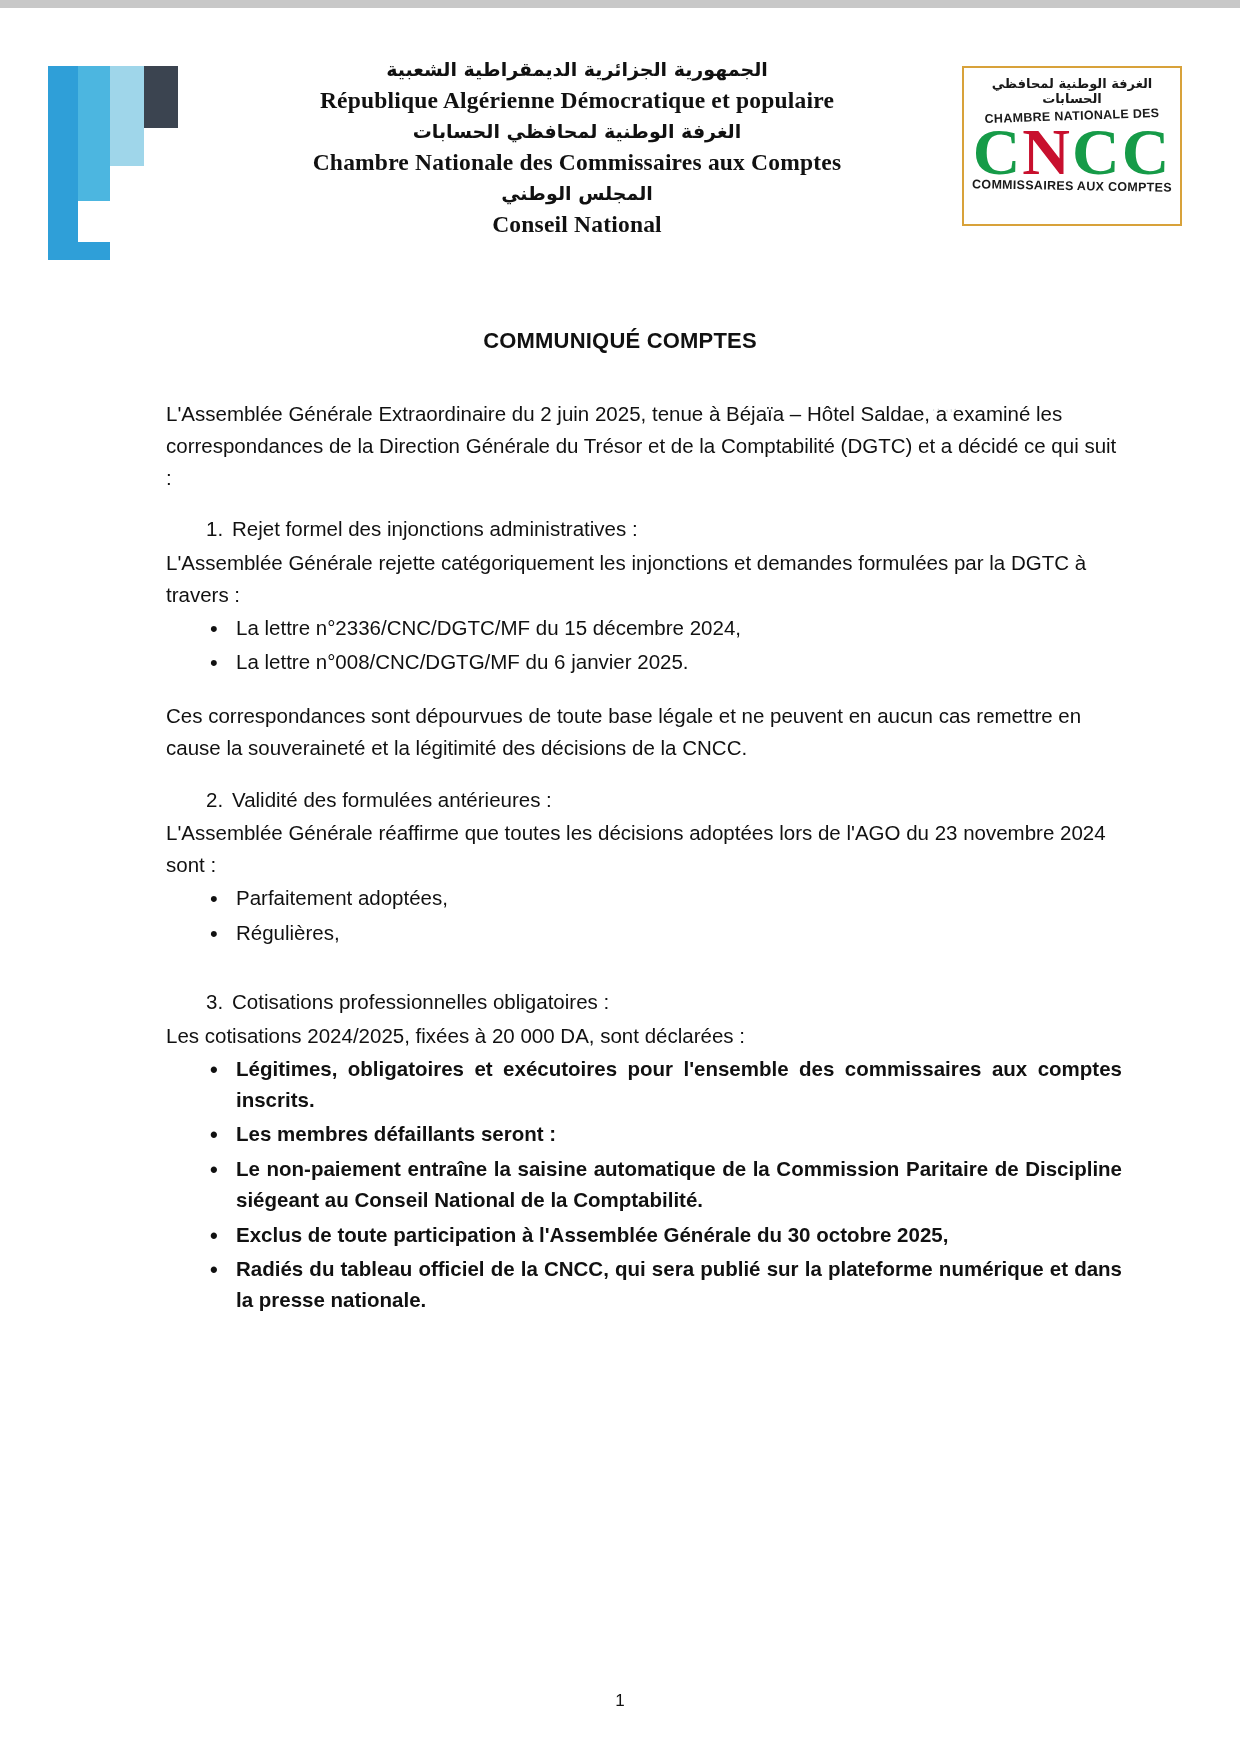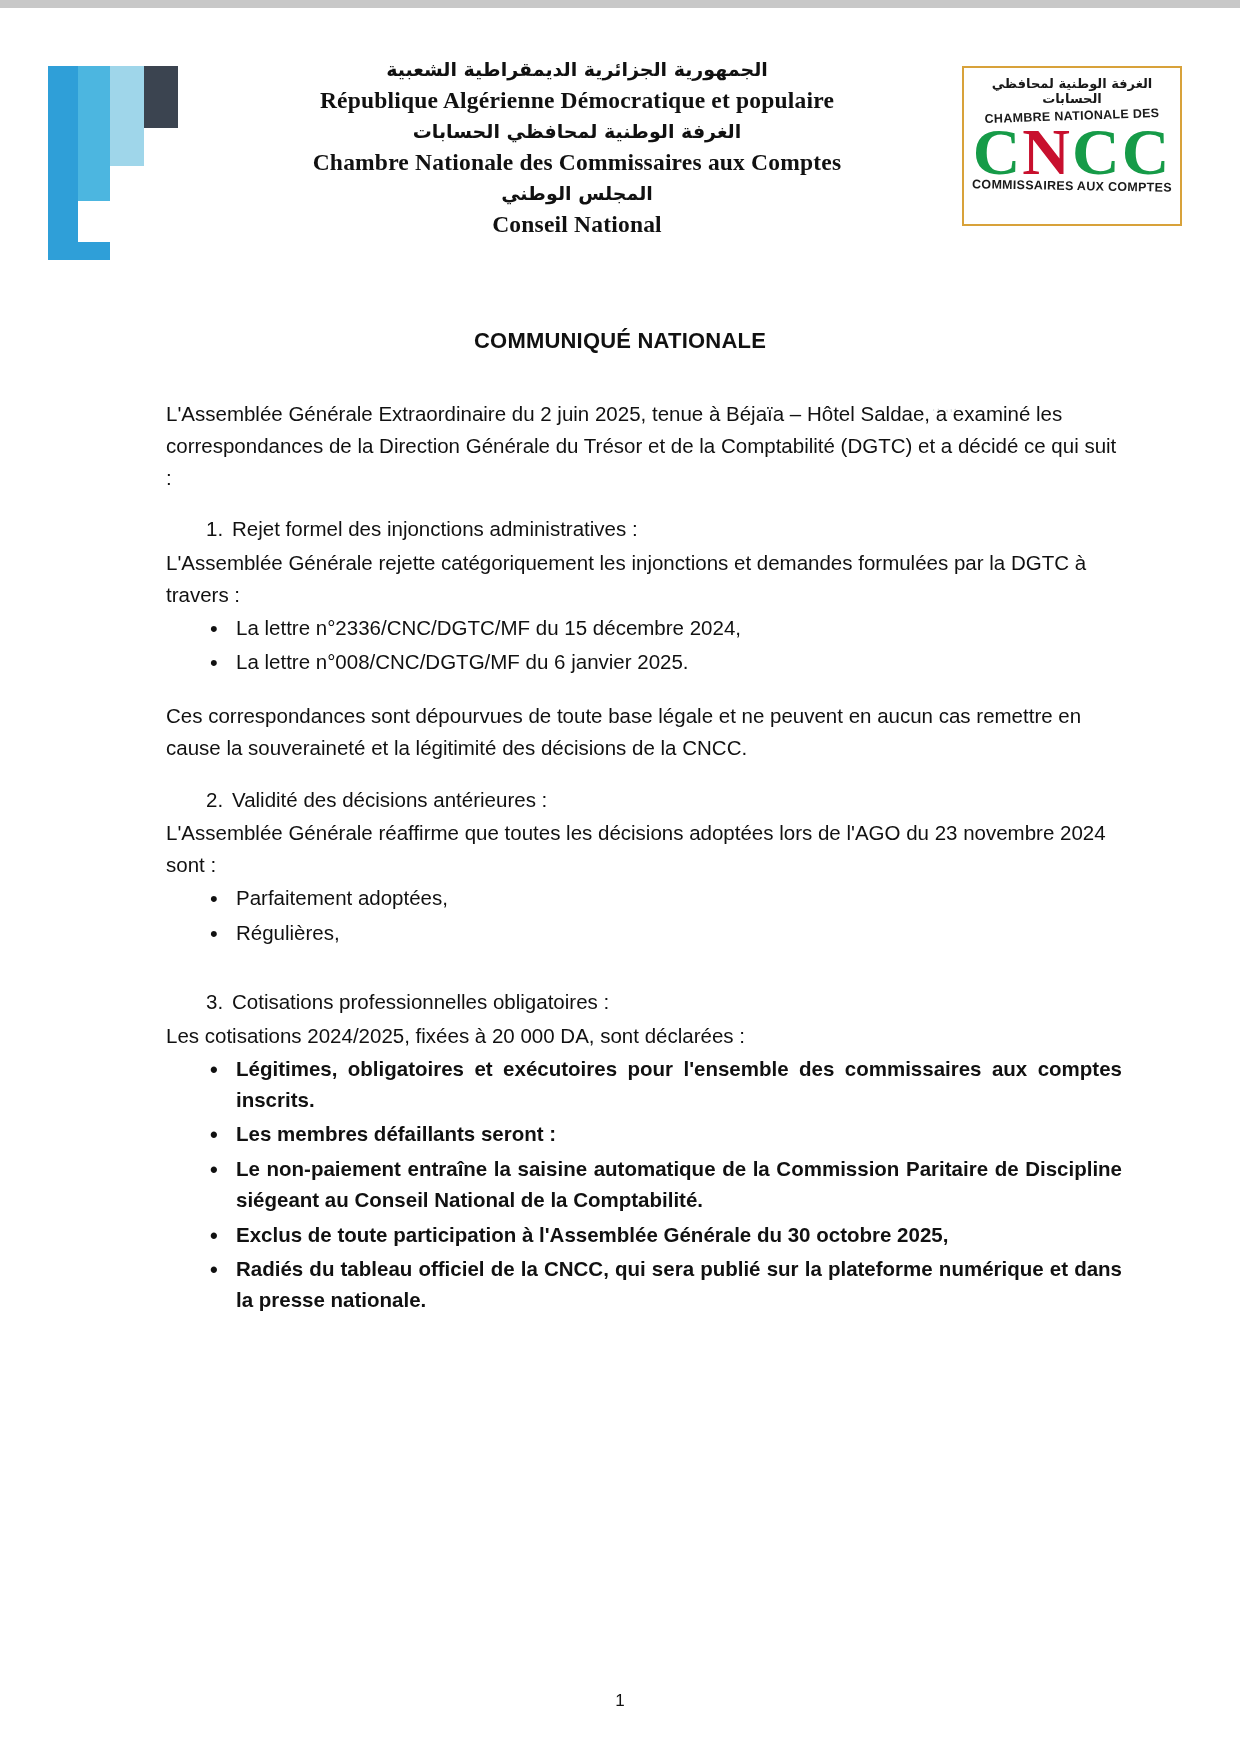--- a/index.html
+++ b/index.html
@@ -212,38 +212,38 @@
     <div class="logo-right">
       <div class="lr-ar">الغرفة الوطنية لمحافظي الحسابات</div>
       <div class="lr-top">CHAMBRE NATIONALE DES</div>
       <div class="lr-cncc"><span class="g">C</span><span class="r">N</span><span class="g">C</span><span class="g">C</span></div>
       <div class="lr-bottom">COMMISSAIRES AUX COMPTES</div>
     </div>
   </div>
 
   <div class="smudge">·· ,,.</div>
 
-  <div class="doc-title">COMMUNIQUÉ NATIONALE</div>
+  <div class="doc-title">COMMUNIQUÉ COMPTES</div>
 
   <div class="content">
 
     <p>L'Assemblée Générale Extraordinaire du 2 juin 2025, tenue à Béjaïa – Hôtel Saldae, a examiné les correspondances de la Direction Générale du Trésor et de la Comptabilité (DGTC) et a décidé ce qui suit :</p>
 
     <div class="num-item">
       <span class="num">1.</span><span>Rejet formel des injonctions administratives :</span>
     </div>
     <p class="tight">L'Assemblée Générale rejette catégoriquement les injonctions et demandes formulées par la DGTC à travers :</p>
     <ul class="bullets">
       <li>La lettre n°2336/CNC/DGTC/MF du 15 décembre 2024,</li>
       <li>La lettre n°008/CNC/DGTG/MF du 6 janvier 2025.</li>
     </ul>
     <p>Ces correspondances sont dépourvues de toute base légale et ne peuvent en aucun cas remettre en cause la souveraineté et la légitimité des décisions de la CNCC.</p>
 
     <div class="num-item">
-      <span class="num">2.</span><span>Validité des décisions antérieures :</span>
+      <span class="num">2.</span><span>Validité des formulées antérieures :</span>
     </div>
     <p class="tight">L'Assemblée Générale réaffirme que toutes les décisions adoptées lors de l'AGO du 23 novembre 2024 sont :</p>
     <ul class="bullets">
       <li>Parfaitement adoptées,</li>
       <li>Régulières,</li>
     </ul>
 
     <div class="spacer-sm"></div>
 
     <div class="num-item">

